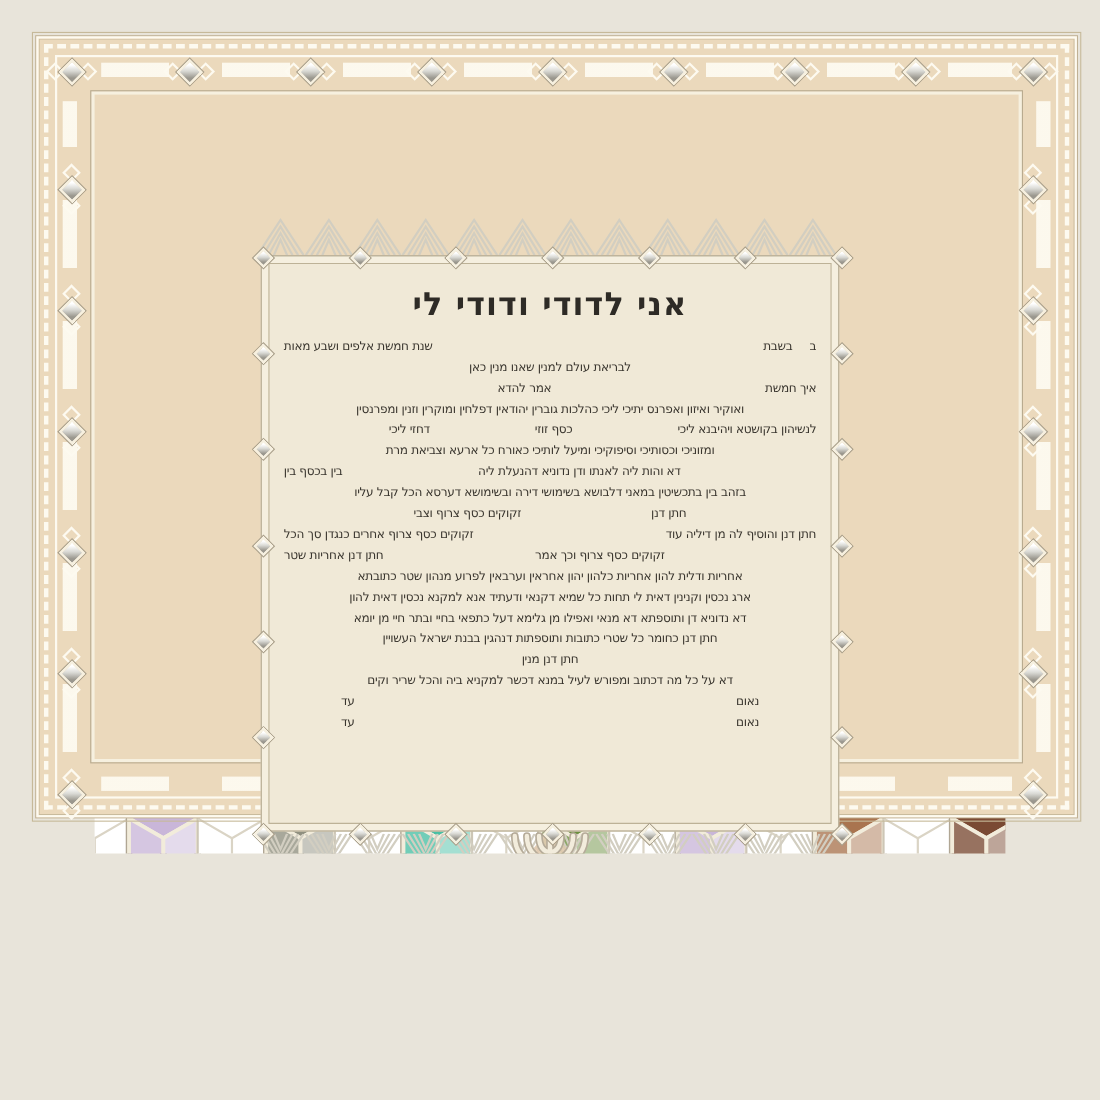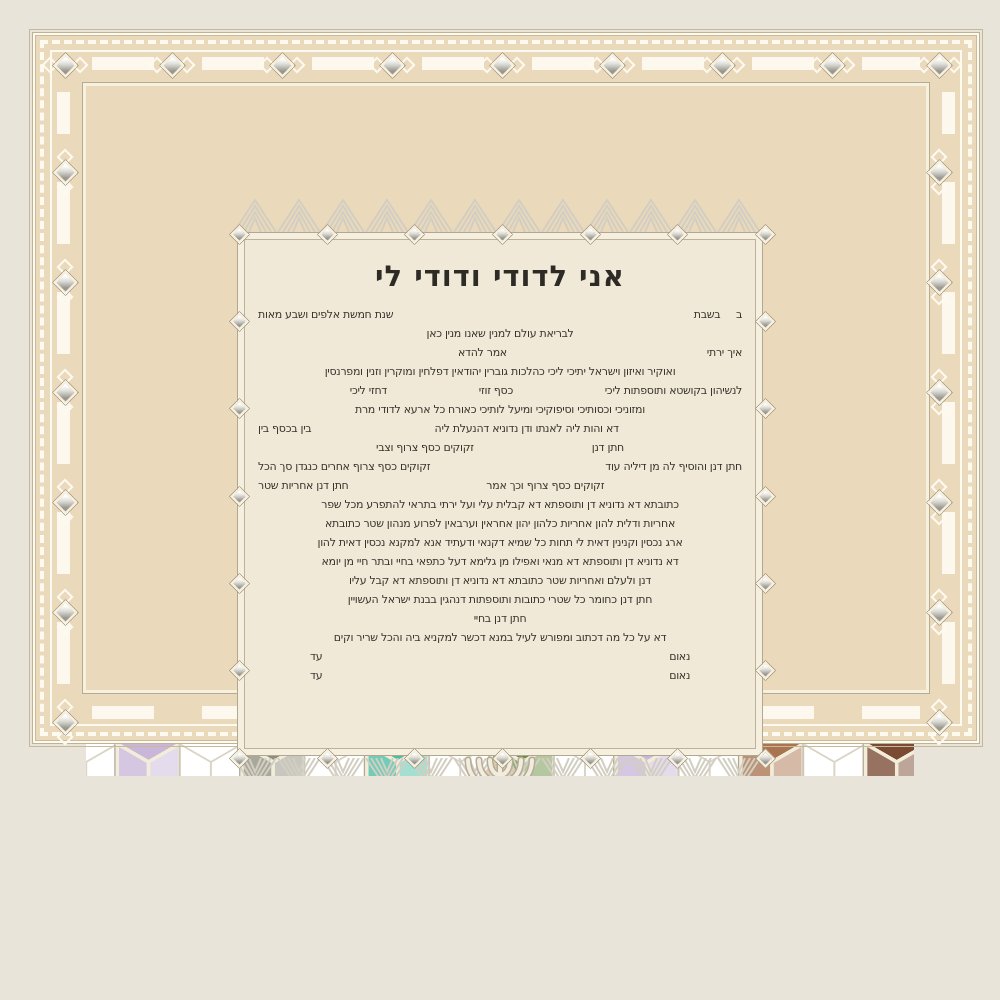--- a/index.html
+++ b/index.html
@@ -1426,35 +1426,34 @@
       <path d="M48,130 C48,112 48,96 48,80" fill="none" stroke="#c9c3b4" stroke-width="2.5"></path>
       <path d="M48,130 C58,112 60,96 54,80" fill="none" stroke="#c9c3b4" stroke-width="2.5"></path>
       <path d="M48,130 C68,112 72,96 60,80" fill="none" stroke="#c9c3b4" stroke-width="2.5"></path>
     </svg>
 
   <div class="panel">
     <div class="title">אני לדודי ודודי לי</div>
     <div class="lines" id="lines">
         <div class="line l-between"><span>ב   בשבת</span><span>שנת חמשת אלפים ושבע מאות</span></div>
         <div class="line l-center"><span>לבריאת עולם למנין שאנו מנין כאן</span></div>
-        <div class="line l-between"><span>איך ירתי</span><span>אמר להדא</span><span></span></div>
-        <div class="line l-center"><span>ואוקיר ואיזון וישראל יתיכי ליכי כהלכות גוברין יהודאין דפלחין ומוקרין וזנין ומפרנסין</span></div>
-        <div class="line l-between"><span>לנשיהון בקושטא ותוספתות ליכי</span><span>כסף זוזי</span><span>דחזי ליכי</span><span></span></div>
-        <div class="line l-center"><span>ומזוניכי וכסותיכי וסיפוקיכי ומיעל לותיכי כאורח כל ארעא לדודי מרת</span></div>
+        <div class="line l-between"><span>איך חמשת</span><span>אמר להדא</span><span></span></div>
+        <div class="line l-center"><span>ואוקיר ואיזון ואפרנס יתיכי ליכי כהלכות גוברין יהודאין דפלחין ומוקרין וזנין ומפרנסין</span></div>
+        <div class="line l-between"><span>לנשיהון בקושטא ויהיבנא ליכי</span><span>כסף זוזי</span><span>דחזי ליכי</span><span></span></div>
+        <div class="line l-center"><span>ומזוניכי וכסותיכי וסיפוקיכי ומיעל לותיכי כאורח כל ארעא וצביאת מרת</span></div>
         <div class="line l-between"><span></span><span>דא והות ליה לאנתו ודן נדוניא דהנעלת ליה</span><span>בין בכסף בין</span></div>
+        <div class="line l-center"><span>בזהב בין בתכשיטין במאני דלבושא בשימושי דירה ובשימושא דערסא הכל קבל עליו</span></div>
         <div class="line l-between"><span></span><span>חתן דנן</span><span>זקוקים כסף צרוף וצבי</span><span></span></div>
         <div class="line l-between"><span>חתן דנן והוסיף לה מן דיליה עוד</span><span>זקוקים כסף צרוף אחרים כנגדן סך הכל</span></div>
         <div class="line l-between"><span></span><span>זקוקים כסף צרוף וכך אמר</span><span>חתן דנן אחריות שטר</span></div>
-        <div class="line l-center"><span>כתובתא דא נדוניא דן ותוספתא דא קבלית עלי ועל ירתי בתראי להתפרע מכל שפר</span></div>
         <div class="line l-center"><span>אחריות ודלית להון אחריות כלהון יהון אחראין וערבאין לפרוע מנהון שטר כתובתא</span></div>
         <div class="line l-center"><span>ארג נכסין וקנינין דאית לי תחות כל שמיא דקנאי ודעתיד אנא למקנא נכסין דאית להון</span></div>
         <div class="line l-center"><span>דא נדוניא דן ותוספתא דא מנאי ואפילו מן גלימא דעל כתפאי בחיי ובתר חיי מן יומא</span></div>
-        <div class="line l-center"><span>דנן ולעלם ואחריות שטר כתובתא דא נדוניא דן ותוספתא דא קבל עליו</span></div>
         <div class="line l-center"><span>חתן דנן כחומר כל שטרי כתובות ותוספתות דנהגין בבנת ישראל העשויין</span></div>
-        <div class="line l-center"><span>חתן דנן בחיי</span></div>
+        <div class="line l-center"><span>חתן דנן מנין</span></div>
         <div class="line l-center"><span>דא על כל מה דכתוב ומפורש לעיל במנא דכשר למקניא ביה והכל שריר וקים</span></div>
         <div class="line l-between l-inset"><span>נאום</span><span>עד</span></div>
         <div class="line l-between l-inset"><span>נאום</span><span>עד</span></div>
       </div>
   </div>
 
   <div id="gems">
       <div class="flank" style="left: 44px; top: 59px; width: 8px; height: 8px;"></div>
       <div class="flank" style="left: 74px; top: 59px; width: 8px; height: 8px;"></div>
       <div class="gem" style="left: 56.5px; top: 56.5px; width: 13px; height: 13px;"></div>

